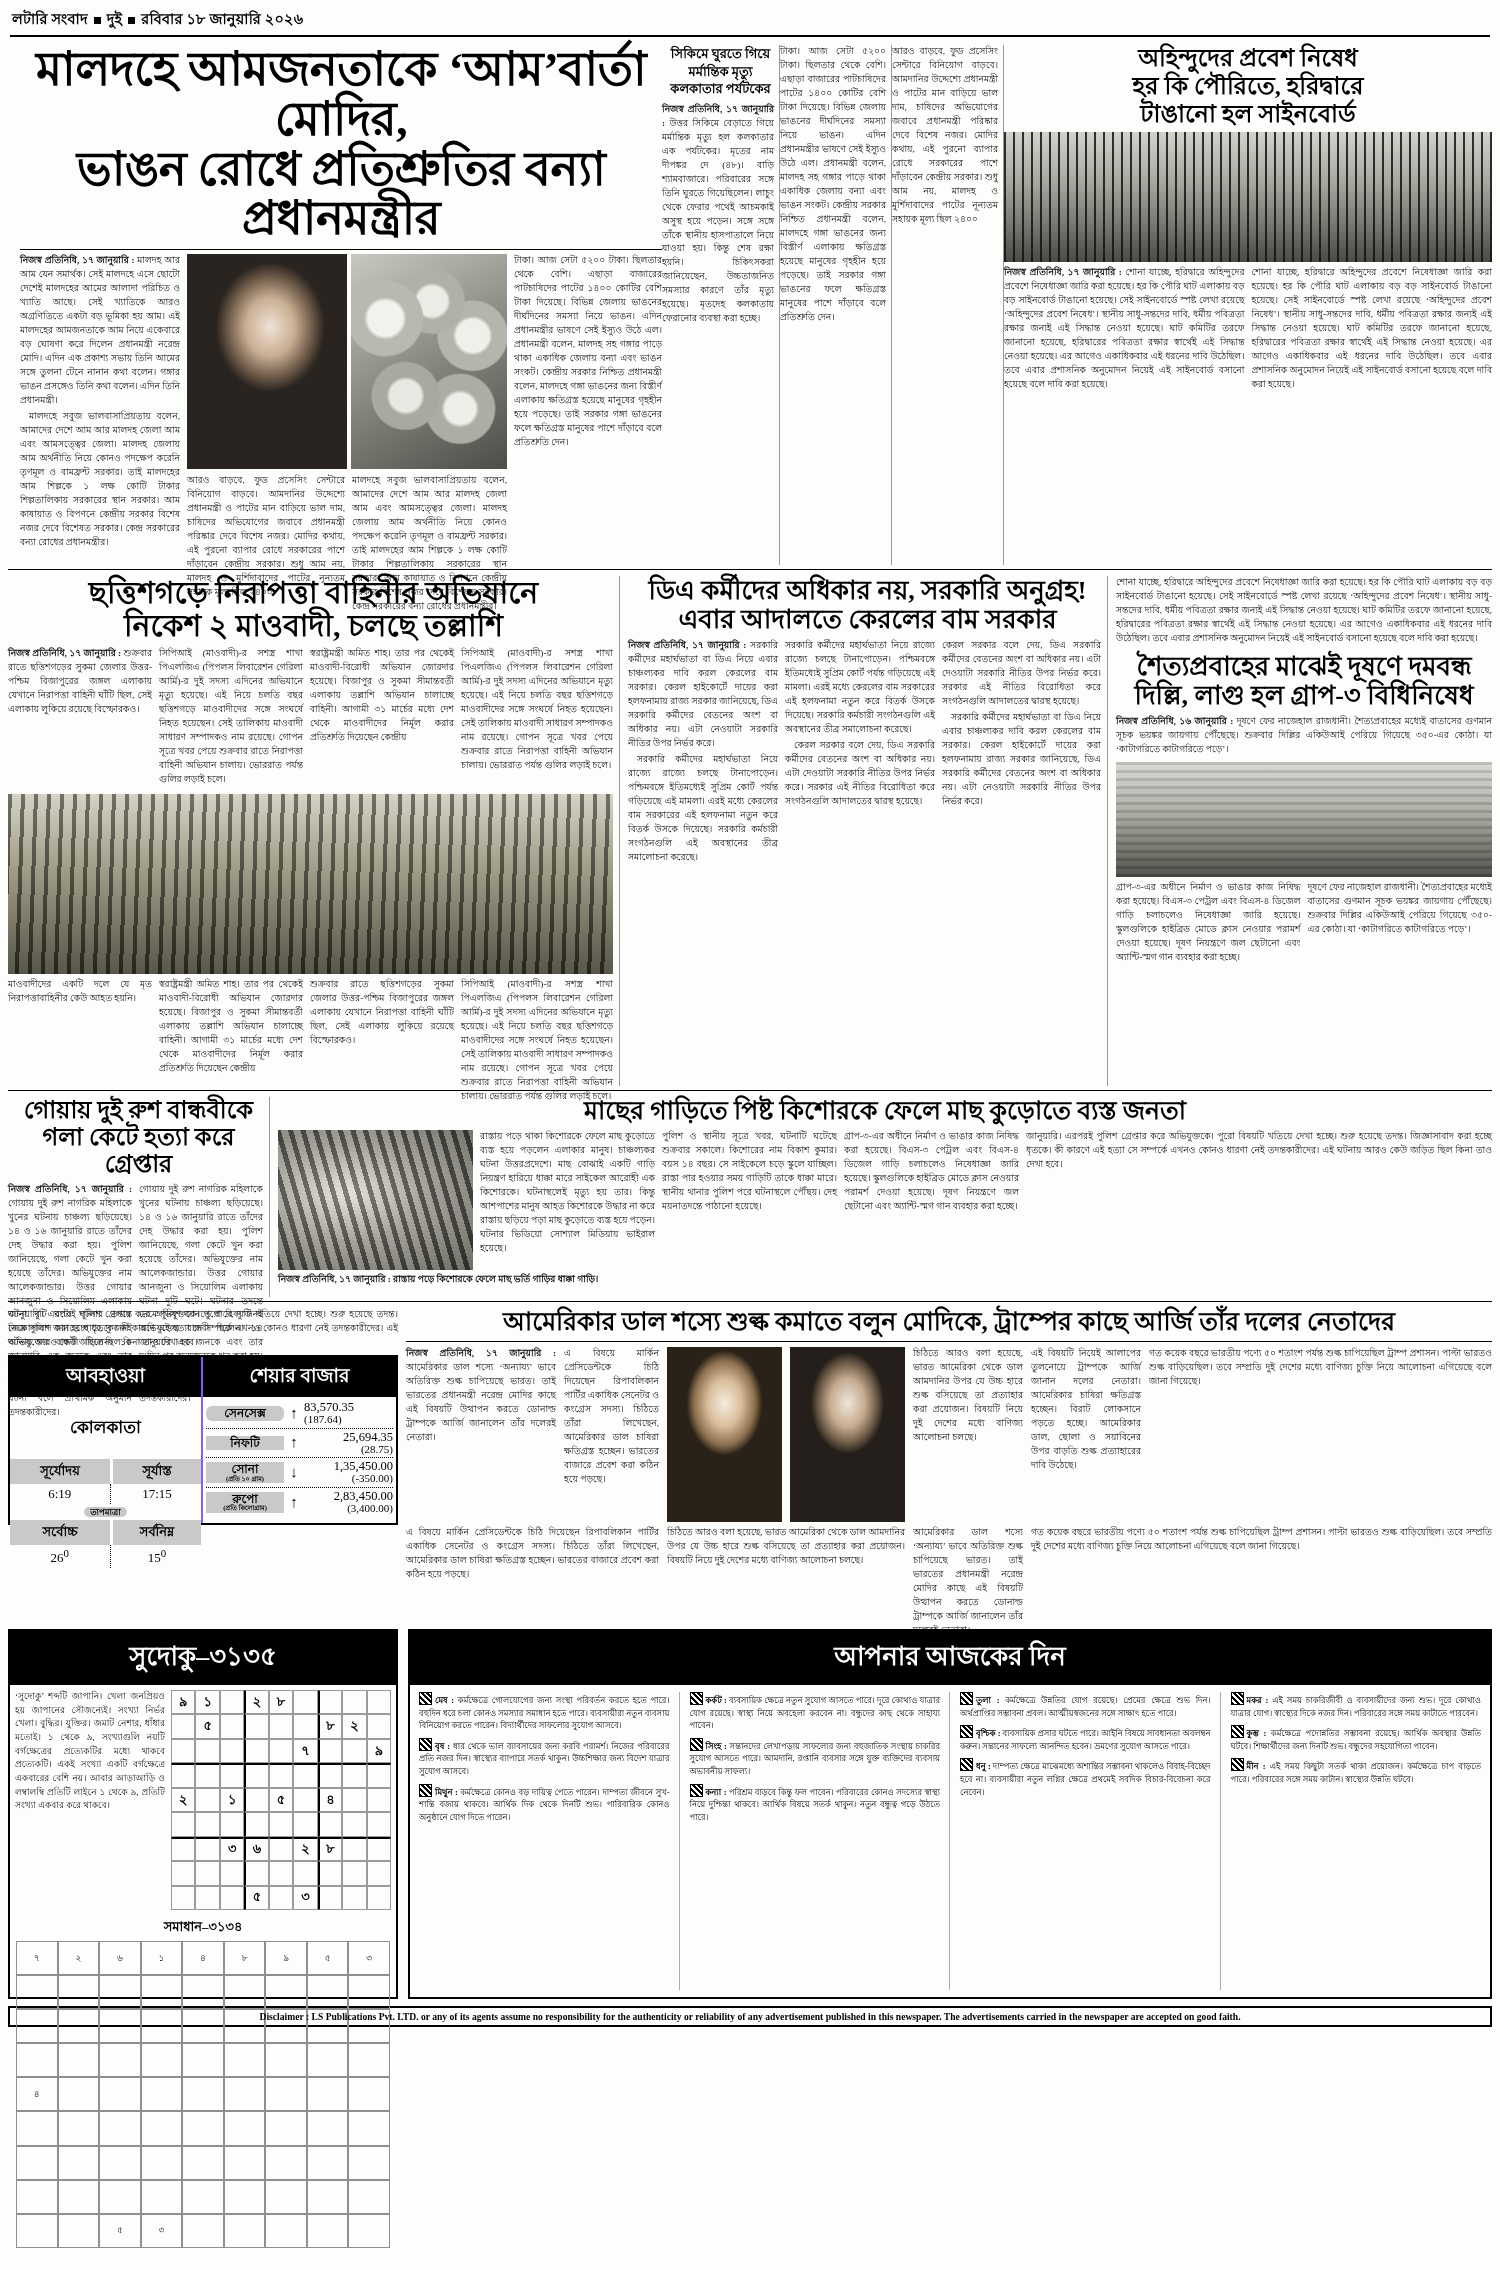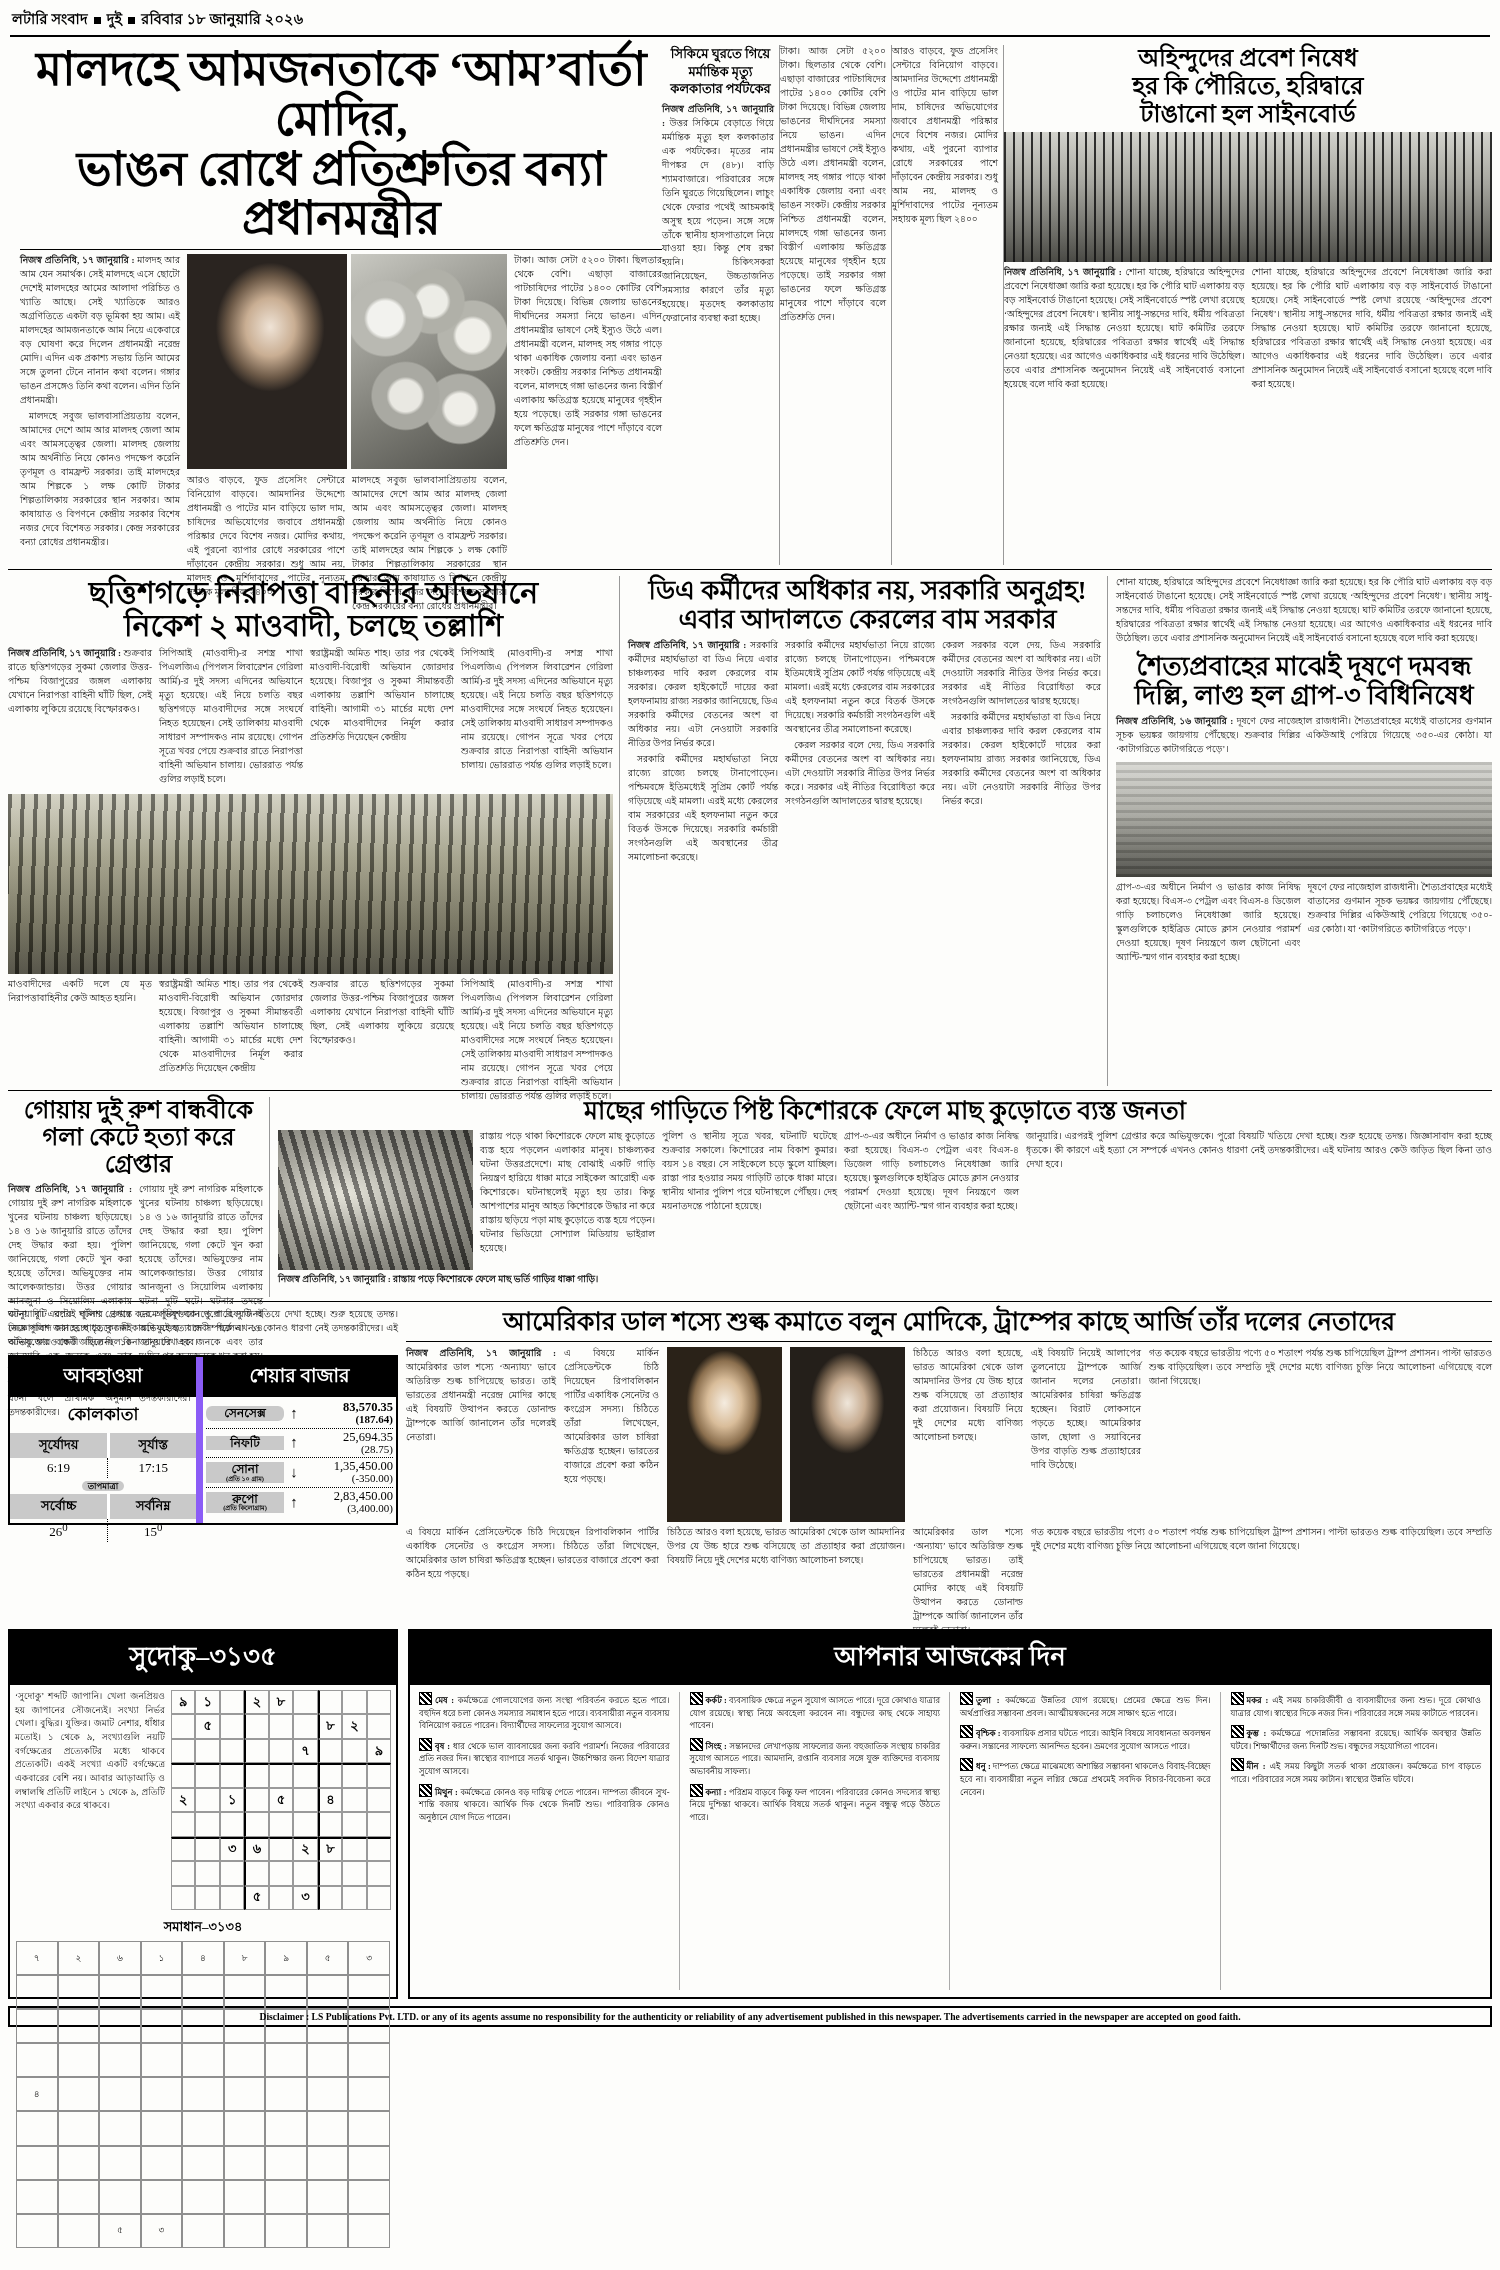--- a/index.html
+++ b/index.html
@@ -296,21 +296,21 @@
   <div class="rule-thin" style="margin:4px 0 6px 0;"></div>
 
   <div style="display:flex; gap:8px; height:315px;">
 
     <div style="width:390px;">
       <div class="body-text" style="margin-bottom:5px;">
         <p style="text-indent:0">জানুয়ারি। এরপরই পুলিশ গ্রেপ্তার করে অভিযুক্তকে। পুরো বিষয়টি খতিয়ে দেখা হচ্ছে। শুরু হয়েছে তদন্ত। জিজ্ঞাসাবাদ করা হচ্ছে ধৃতকে। কী কারণে এই হত্যা সে সম্পর্কে এখনও কোনও ধারণা নেই তদন্তকারীদের। এই ঘটনায় আরও কেউ জড়িত ছিল কিনা তাও দেখা হবে।</p>
       </div>
 
       <div style="border:2px solid #000; display:flex; height:170px;">
-        <div style="width:50%; border-right:7px solid #8b5cf6; display:flex; flex-direction:column;">
+        <div style="width:50%; border-right:2px solid #8b5cf6; display:flex; flex-direction:column;gap:13px;">
           <div class="blkbar" style="font-size:19px; padding:4px 0;">আবহাওয়া</div>
           <div style="text-align:center; font-size:17px; font-weight:bold; padding:4px 0;">কোলকাতা</div>
           <table class="tbl" style="flex:1;">
             <tbody>
                 <tr>
               <td class="gry" style="font-size:13px">সূর্যোদয়</td>
               <td style="width:3px; background:#fff"></td>
               <td class="gry" style="font-size:13px">সূর্যাস্ত</td>
             </tr>
             <tr>
@@ -335,21 +335,21 @@
             </tr>
           </tbody>
             </table>
         </div>
         <div style="width:50%; display:flex; flex-direction:column;">
           <div class="blkbar" style="font-size:19px; padding:4px 0;">শেয়ার বাজার</div>
           <div id="market-rows" style="flex:1; padding:2px 3px;">
               <div style="display: flex; align-items: center; gap: 3px; padding: 2px 0px; border-bottom: 1px dotted rgb(0, 0, 0);">
                 <div style="background: rgb(201, 201, 201); font-weight: bold; font-size: 12px; text-align: center; width: 78px; line-height: 1.05; padding: 1px 0px; border-radius: 6px;">সেনসেক্স</div>
                 <div style="font-size: 15px; width: 14px; text-align: center;">↑</div>
-                <div style="flex: 1 1 0%; text-align: right; font-size: 12.5px; line-height: 1.05; font-weight: bold;">83,570.35<div style="font-size:11px;">(187.64)</div></div>
+                <div style="flex: 1 1 0%; font-size: 12.5px; line-height: 1.05;">83,570.35<div style="font-size:11px;">(187.64)</div></div>
               </div>
               <div style="display: flex; align-items: center; gap: 3px; padding: 2px 0px; border-bottom: 1px dotted rgb(0, 0, 0);">
                 <div style="background: rgb(201, 201, 201); font-weight: bold; font-size: 12px; text-align: center; width: 78px; line-height: 1.05; padding: 1px 0px;">নিফটি</div>
                 <div style="font-size: 15px; width: 14px; text-align: center;">↑</div>
                 <div style="flex: 1 1 0%; text-align: right; font-size: 12.5px; line-height: 1.05;">25,694.35<div style="font-size:11px;">(28.75)</div></div>
               </div>
               <div style="display: flex; align-items: center; gap: 3px; padding: 2px 0px; border-bottom: 1px dotted rgb(0, 0, 0);">
                 <div style="background: rgb(201, 201, 201); font-weight: bold; font-size: 12px; text-align: center; width: 78px; line-height: 1.05; padding: 1px 0px;">সোনা<div style="font-size:6.5px;font-weight:bold;">(প্রতি ১০ গ্রাম)</div></div>
                 <div style="font-size: 15px; width: 14px; text-align: center;">↓</div>
                 <div style="flex: 1 1 0%; text-align: right; font-size: 12.5px; line-height: 1.05;">1,35,450.00<div style="font-size:11px;">(-350.00)</div></div>

